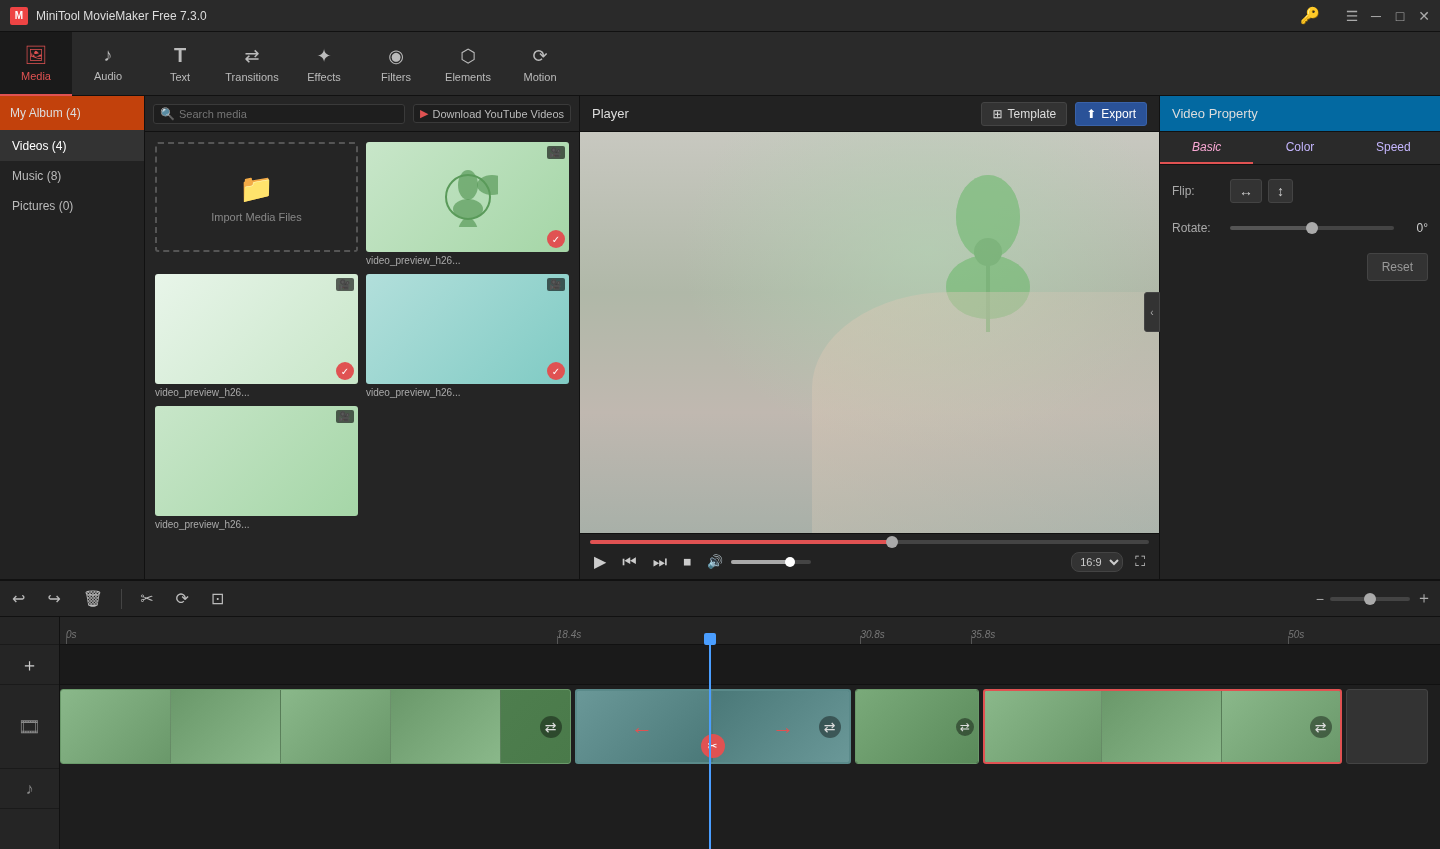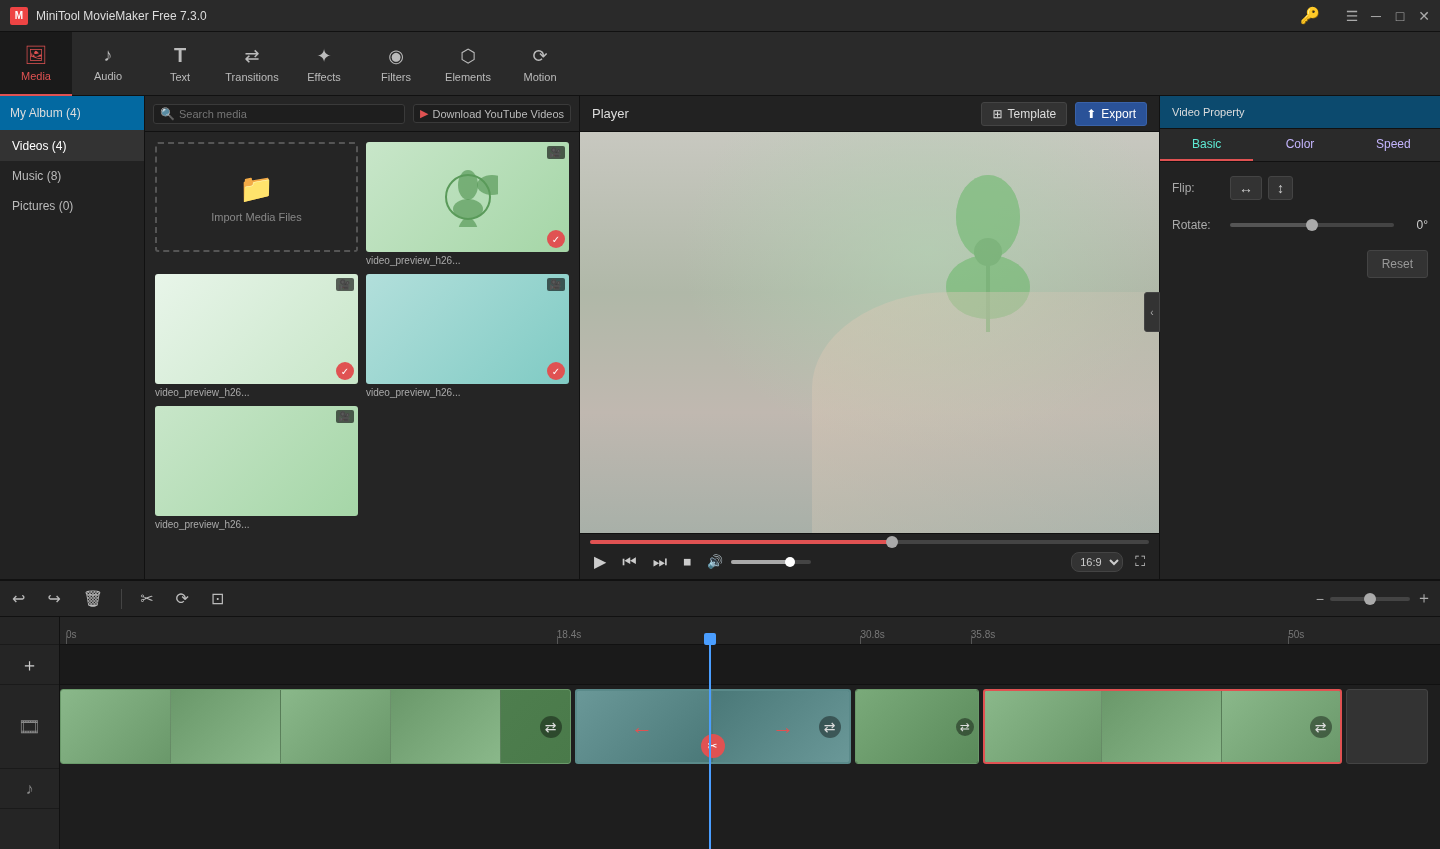--- a/index.html
+++ b/index.html
@@ -57,21 +57,21 @@
       background: #222;
       border-right: 1px solid #111;
       display: flex;
       flex-direction: column;
     }
     .left-panel-header {
       padding: 10px 10px;
       font-size: 12px;
       color: #ddd;
       border-bottom: 1px solid #333;
-      background: #0369a1;
+      background: #c2410c;
     }
     .left-panel-item {
       padding: 8px 12px;
       cursor: pointer;
       color: #bbb;
       font-size: 12px;
       transition: background 0.1s;
     }
     .left-panel-item.active { color: #fff; background: #333; }
 
@@ -331,40 +331,40 @@
 
     
     #right-panel {
       width: 280px;
       background: #222;
       display: flex;
       flex-direction: column;
     }
     #right-panel-header {
       padding: 10px 12px;
-      font-size: 11px;
+      font-size: 13px;
       color: #ddd;
       border-bottom: 1px solid #111;
-      background: #0c4a6e;
+      background: #0369a1;
     }
     #property-tabs {
       display: flex;
       border-bottom: 1px solid #111;
       background: #2a2a2a;
     }
     .prop-tab {
       flex: 1;
       padding: 8px 4px;
       text-align: center;
       cursor: pointer;
       font-size: 12px;
       color: #c4b5fd;
       border-bottom: 2px solid transparent;
     }
-    .prop-tab.active { color: #5eead4; border-bottom: 2px solid #e05252; }
+    .prop-tab.active { color: #f9a8d4; border-bottom: 2px solid #e05252; font-style: italic; }
     #property-content { padding: 14px 12px; flex: 1; }
     .prop-row {
       display: flex;
       align-items: center;
       margin-bottom: 18px;
       gap: 8px;
     }
     .prop-label { color: #aaa; font-size: 12px; width: 50px; flex-shrink: 0; }
     .prop-controls { display: flex; align-items: center; gap: 6px; flex: 1; }
     .flip-btn {
@@ -495,20 +495,21 @@
       position: relative;
     }
     #timeline-ruler {
       height: 28px;
       background: #252525;
       border-bottom: 1px solid #111;
       position: relative;
       display: flex;
       align-items: flex-end;
       padding-bottom: 4px;
+      font-style: italic;
     }
     .ruler-mark {
       position: absolute;
       bottom: 4px;
       color: #777;
       font-size: 10px;
     }
     .ruler-line {
       position: absolute;
       bottom: 0;

